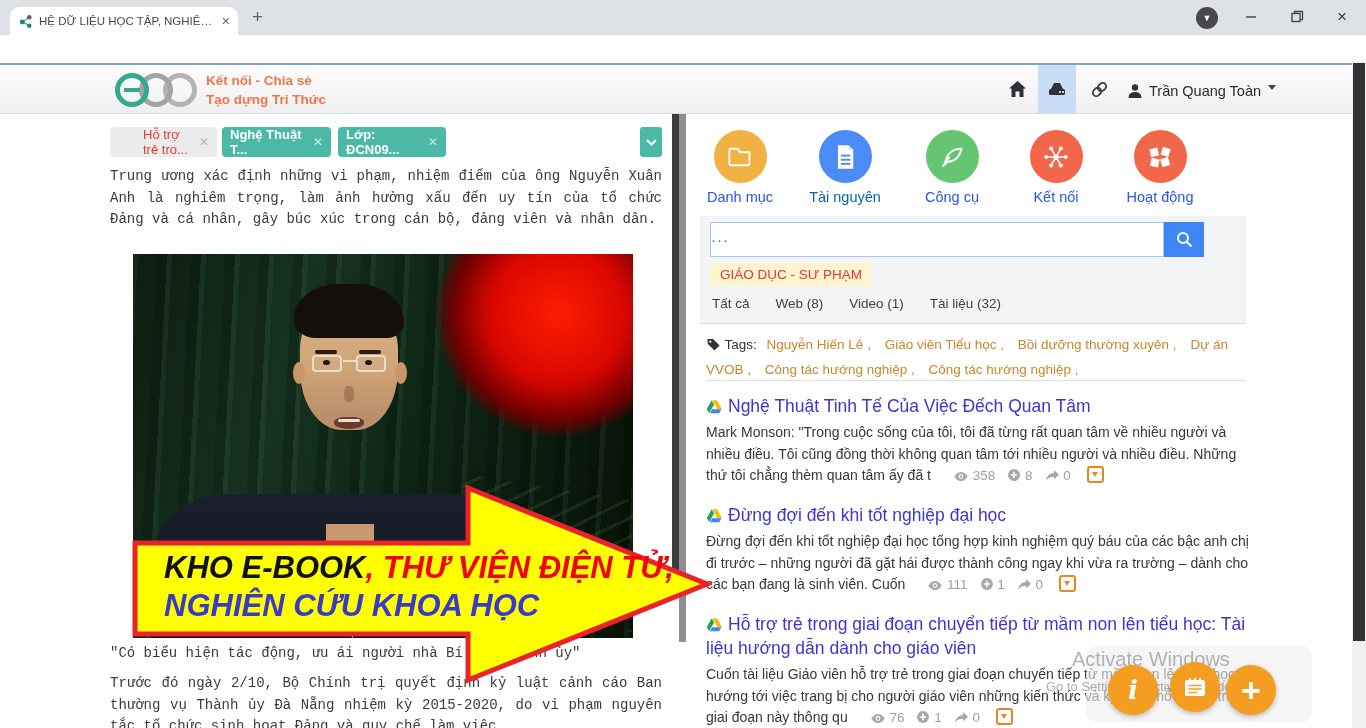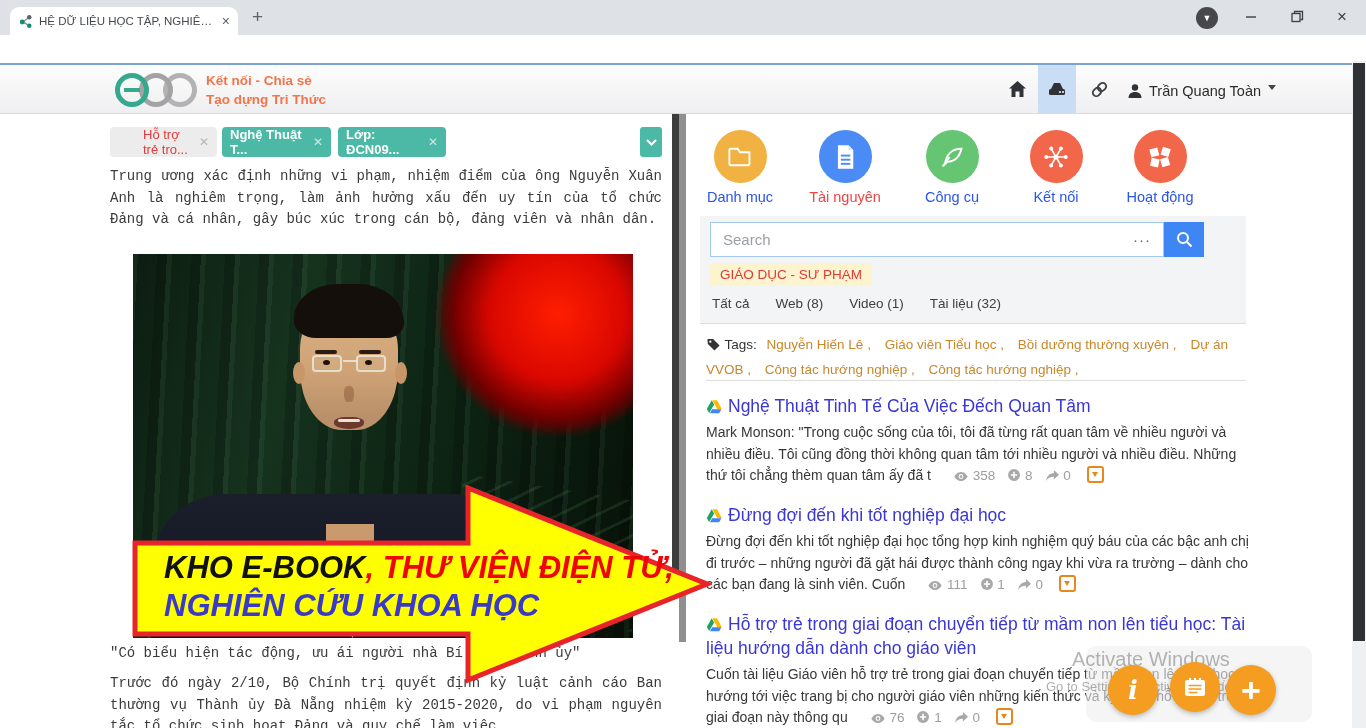--- a/index.html
+++ b/index.html
@@ -98,21 +98,21 @@
   
   .mid-thumb{left:672px;top:114px;width:7px;height:458px;background:#3c3c3c;}
   .mid-track{left:679px;top:114px;width:7px;height:528px;background:#8f8f8f;}
 
   
   .navitem{top:130px;width:110px;text-align:center;}
   .navcircle{width:53px;height:53px;border-radius:50%;margin:0 auto;display:flex;align-items:center;justify-content:center;}
   .nc-folder{background:#f2b143;} .nc-doc{background:#4b8bf5;} .nc-tool{background:#66c573;}
   .nc-net{background:#f2674a;} .nc-act{background:#f2674a;}
   .navlabel{display:block;margin-top:6px;font-size:14.5px;color:#2a55e8;}
-  .navlabel.active{color:#ef4444;}
+  .navlabel.active{color:#0369a1;}
 
   .searchsec{left:700px;top:216px;width:546px;height:108px;background:#f3f4f5;border-bottom:1px solid #ddd;box-sizing:border-box;}
   .searchbox{left:710px;top:222px;width:454px;height:35px;background:#fff;border:1px solid #a6c8ef;box-sizing:border-box;
              display:flex;align-items:center;}
   .searchbox input{flex:1;border:0;outline:none;background:transparent;font-size:15px;color:#333;padding:0 12px;
                    font-family:"Liberation Sans","DejaVu Sans",sans-serif;}
   .searchbox input::placeholder{color:#9aa0a6;}
   .search-more{color:#666;font-size:15px;padding-right:12px;letter-spacing:1px;}
   .searchbtn{left:1164px;top:222px;width:40px;height:35px;background:#3f86f5;display:flex;align-items:center;justify-content:center;}
   .catbadge{left:710px;top:263px;background:#fcf3cf;color:#e03a36;font-size:13.5px;padding:4px 10px;}
@@ -359,21 +359,20 @@
         <rect x="13.5" y="3.5" width="7.5" height="7.5" transform="rotate(18 17.25 7.25)"></rect>
         <rect x="3.5" y="13.5" width="7.5" height="7.5" transform="rotate(12 7.25 17.25)"></rect>
         <rect x="13" y="13" width="7.5" height="7.5" transform="rotate(-16 16.75 16.75)"></rect>
       </svg>
     </div>
     <span class="navlabel">Hoạt động</span>
   </div>
 
   <div class="abs searchsec"></div>
   <div class="abs searchbox">
-    <input type="text" placeholder="Search" style="">
     <span class="search-more">···</span>
   </div>
   <div class="abs searchbtn">
     <svg width="17" height="17" viewBox="0 0 17 17">
       <circle cx="7" cy="7" r="5" fill="none" stroke="#fff" stroke-width="2"></circle>
       <path d="M11 11 L15.5 15.5" stroke="#fff" stroke-width="2"></path>
     </svg>
   </div>
   <div class="abs catbadge">GIÁO DỤC - SƯ PHẠM</div>
   <div class="abs filters">

